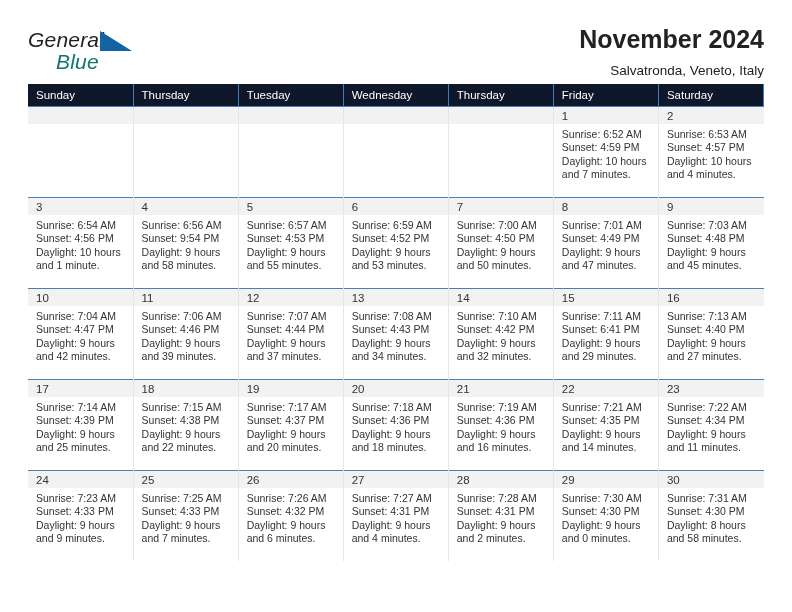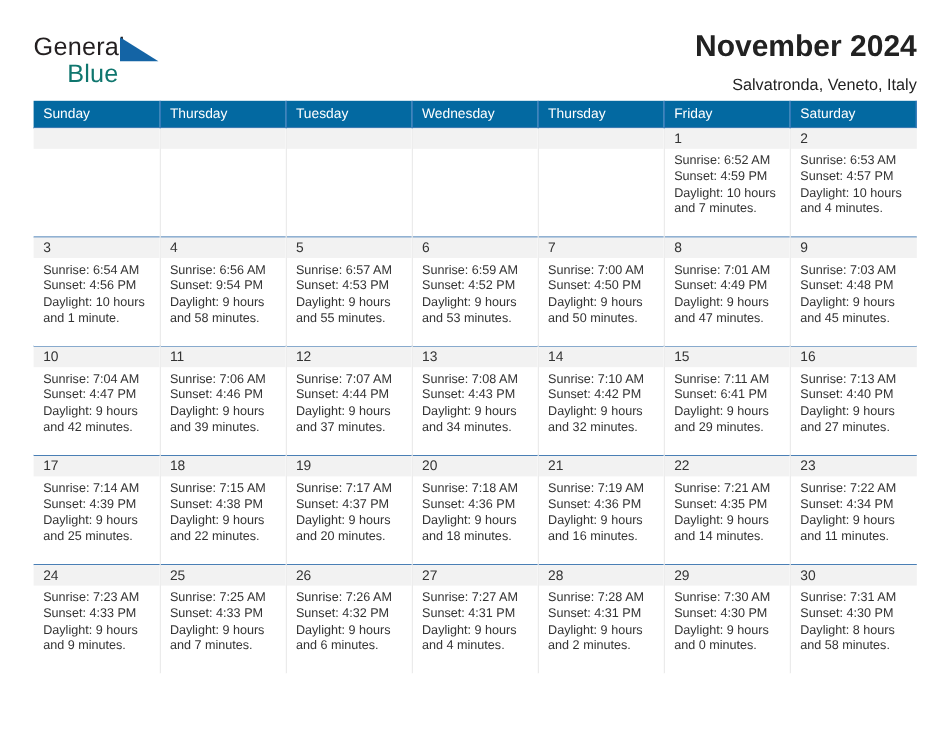--- a/index.html
+++ b/index.html
@@ -29,20 +29,21 @@
     justify-content: space-between;
     padding-top: 26px;
     height: 74px;
     box-sizing: border-box;
   }
   .brand {
     position: relative;
     width: 130px;
     height: 52px;
     flex: none;
+    font-style: italic;
   }
   .brand-general {
     position: absolute;
     left: 0;
     top: 2px;
     font-size: 21px;
     letter-spacing: .2px;
     color: #231f20;
     font-family: "Liberation Sans", sans-serif;
   }
@@ -82,21 +83,21 @@
   }
 
   
   .cal {
     width: 736px;
     border-collapse: collapse;
     table-layout: fixed;
     margin-top: 10px;
   }
   .cal th {
-    background: #0369a1;
+    background: #0f172a;
     color: #ffffff;
     font-size: 11.5px;
     font-weight: normal;
     text-align: left;
     padding: 5px 0 5px 8px;
     border-right: 1px solid #3f7fbf;
     height: 21px;
     box-sizing: border-box;
   }
   .cal td {

